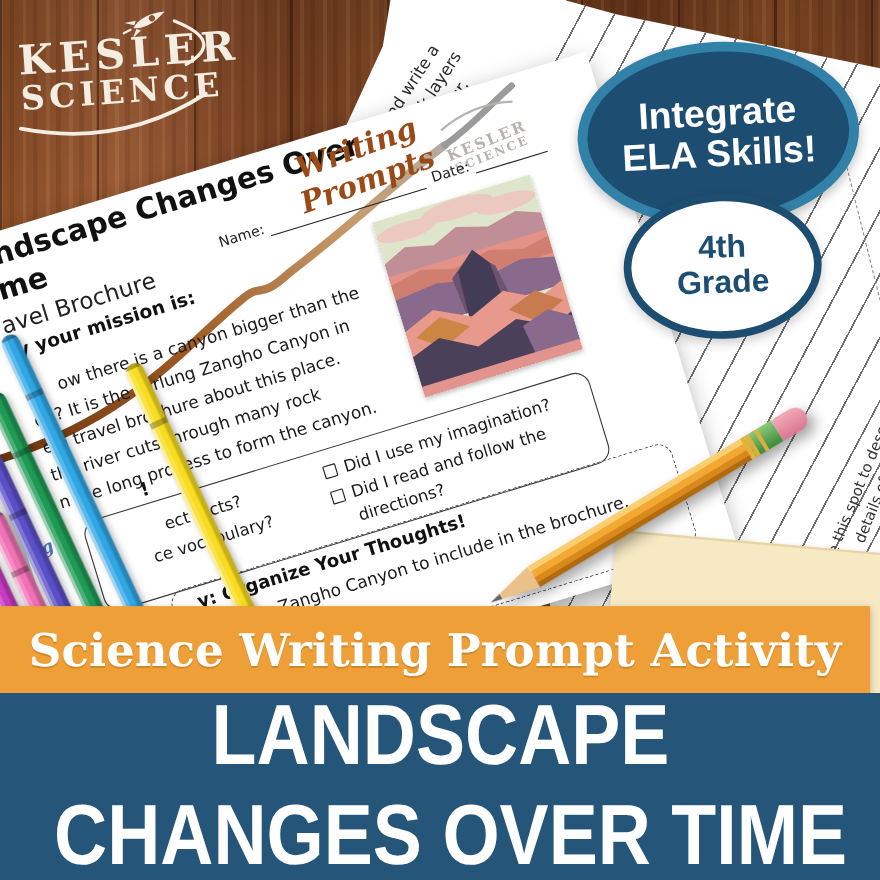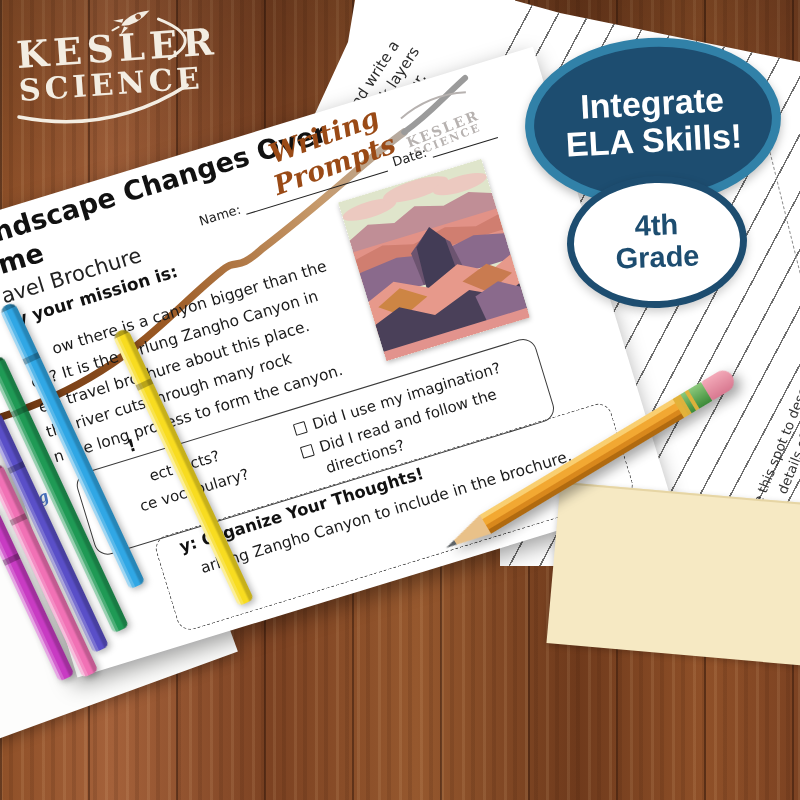--- a/index.html
+++ b/index.html
@@ -265,15 +265,22 @@
 
   <div class="ela-badge">
     <div class="b1">Integrate</div>
     <div class="b2">ELA Skills!</div>
   </div>
   <div class="grade-badge">
     <div class="g1">4th</div>
     <div class="g2">Grade</div>
   </div>
 
-
+  <div class="banner">
+    <div class="txt">Science Writing Prompt Activity</div>
+  </div>
+
+  <div class="footer">
+    <div class="f1"><span>LANDSCAPE</span></div>
+    <div class="f2"><span>CHANGES OVER TIME</span></div>
+  </div>
 
 </div>
 
 </body></html>

